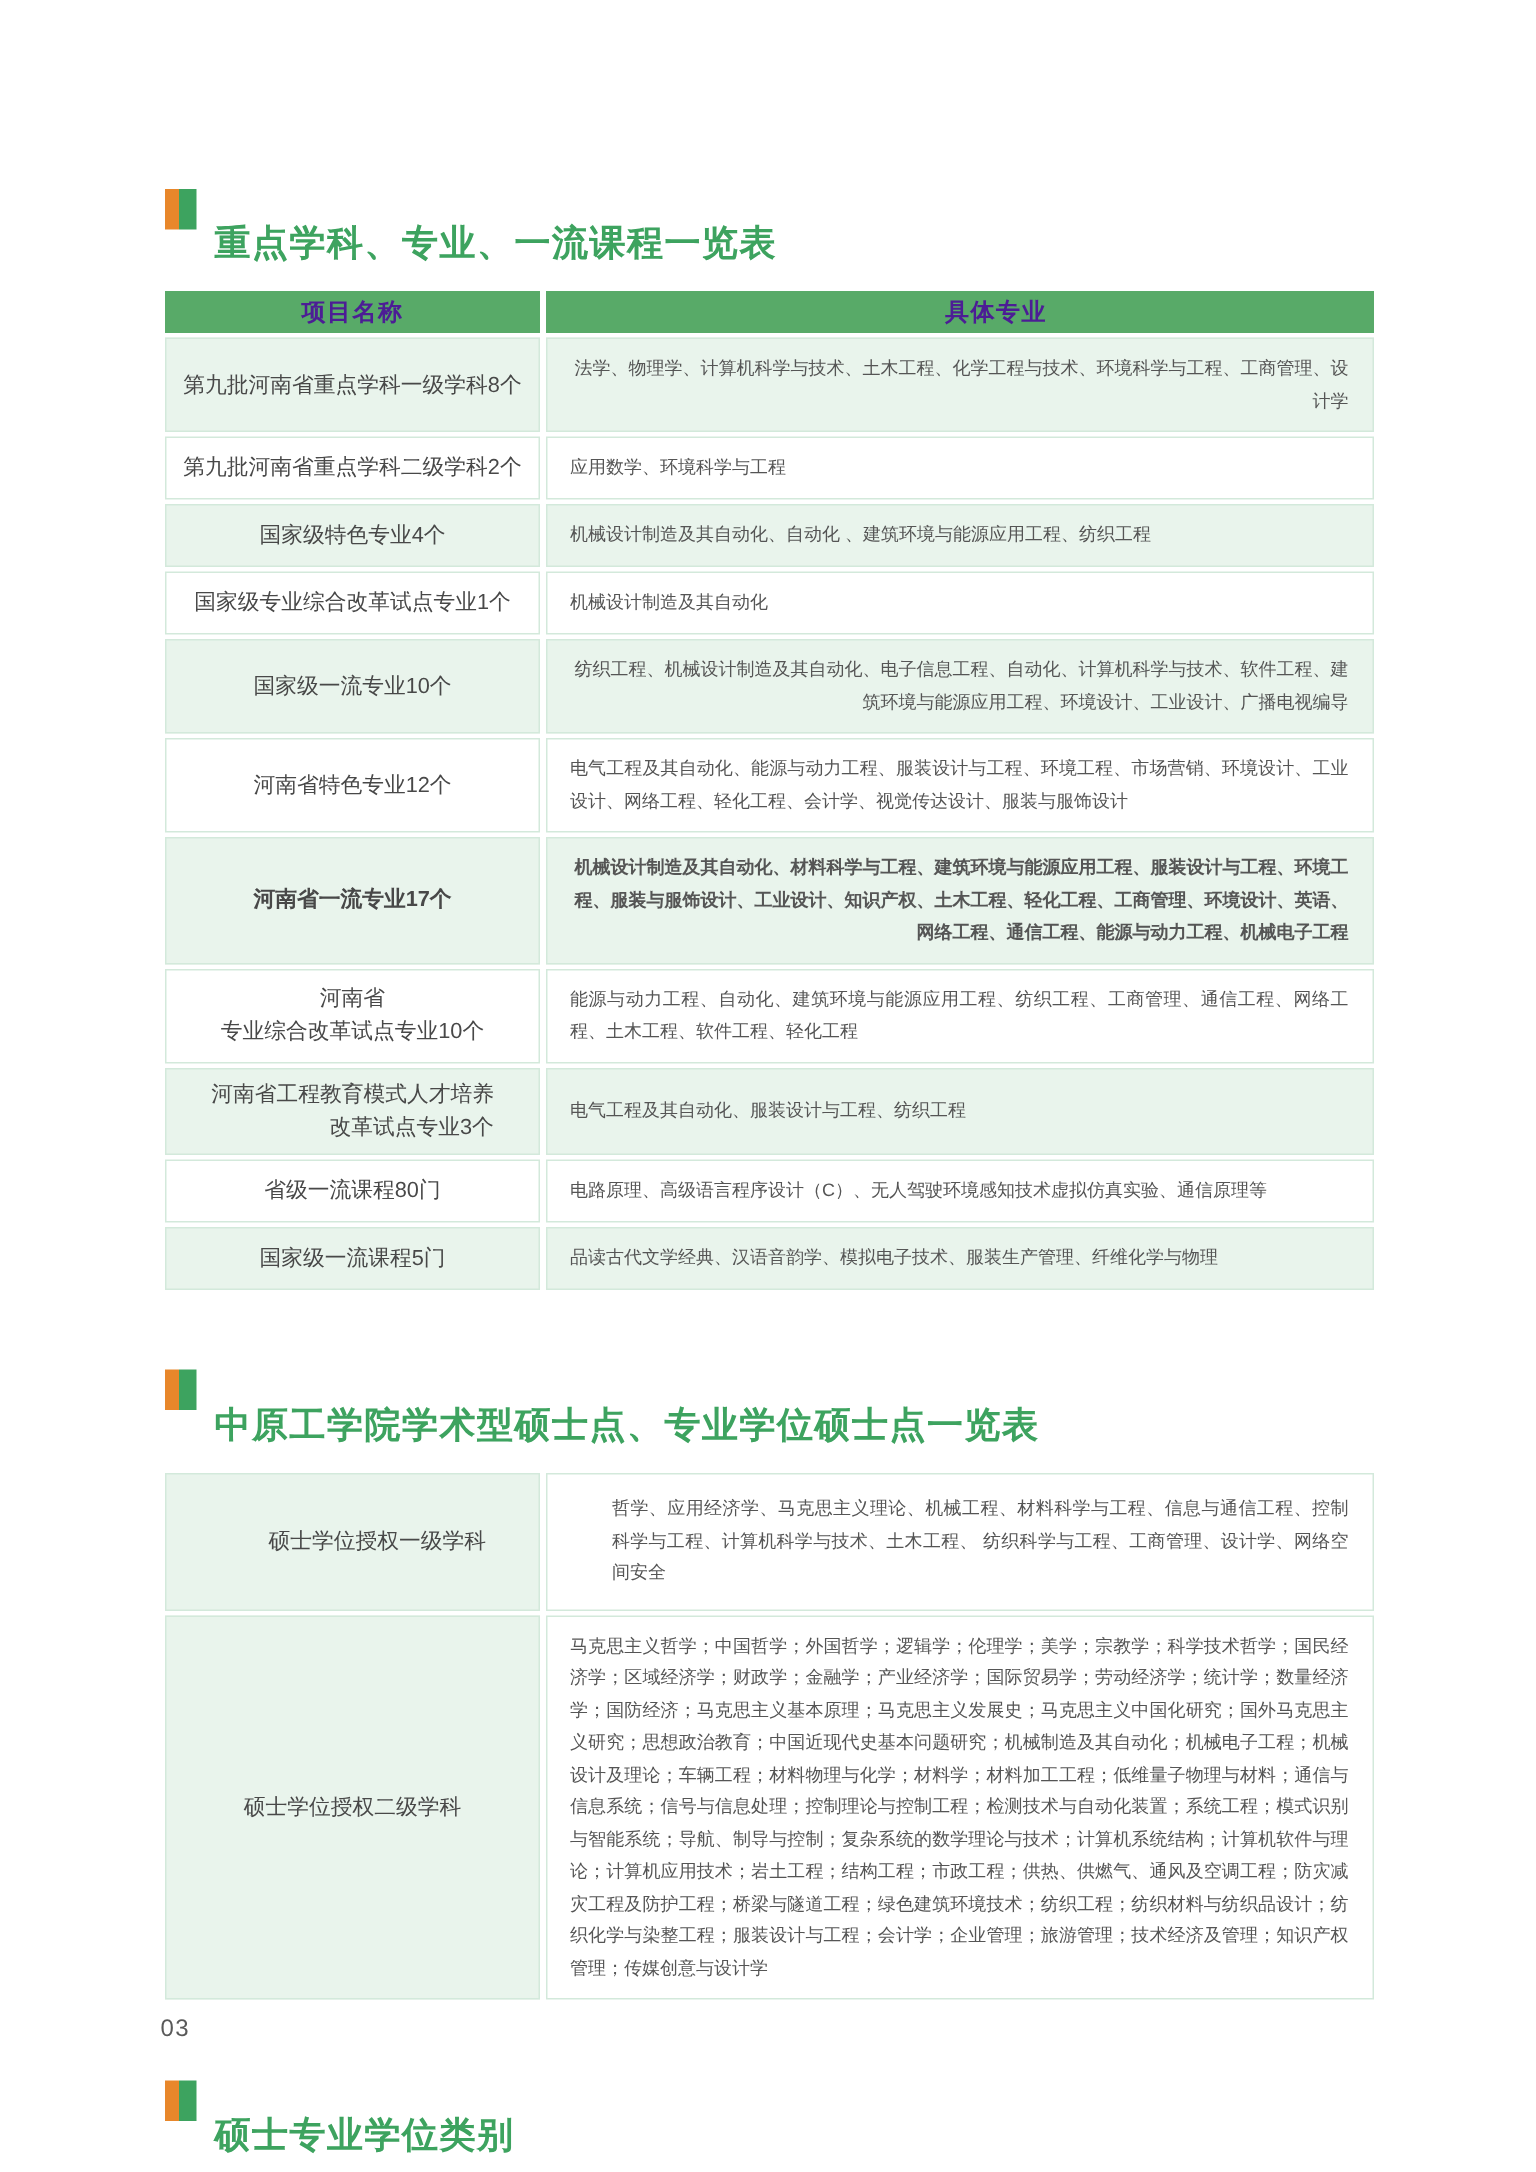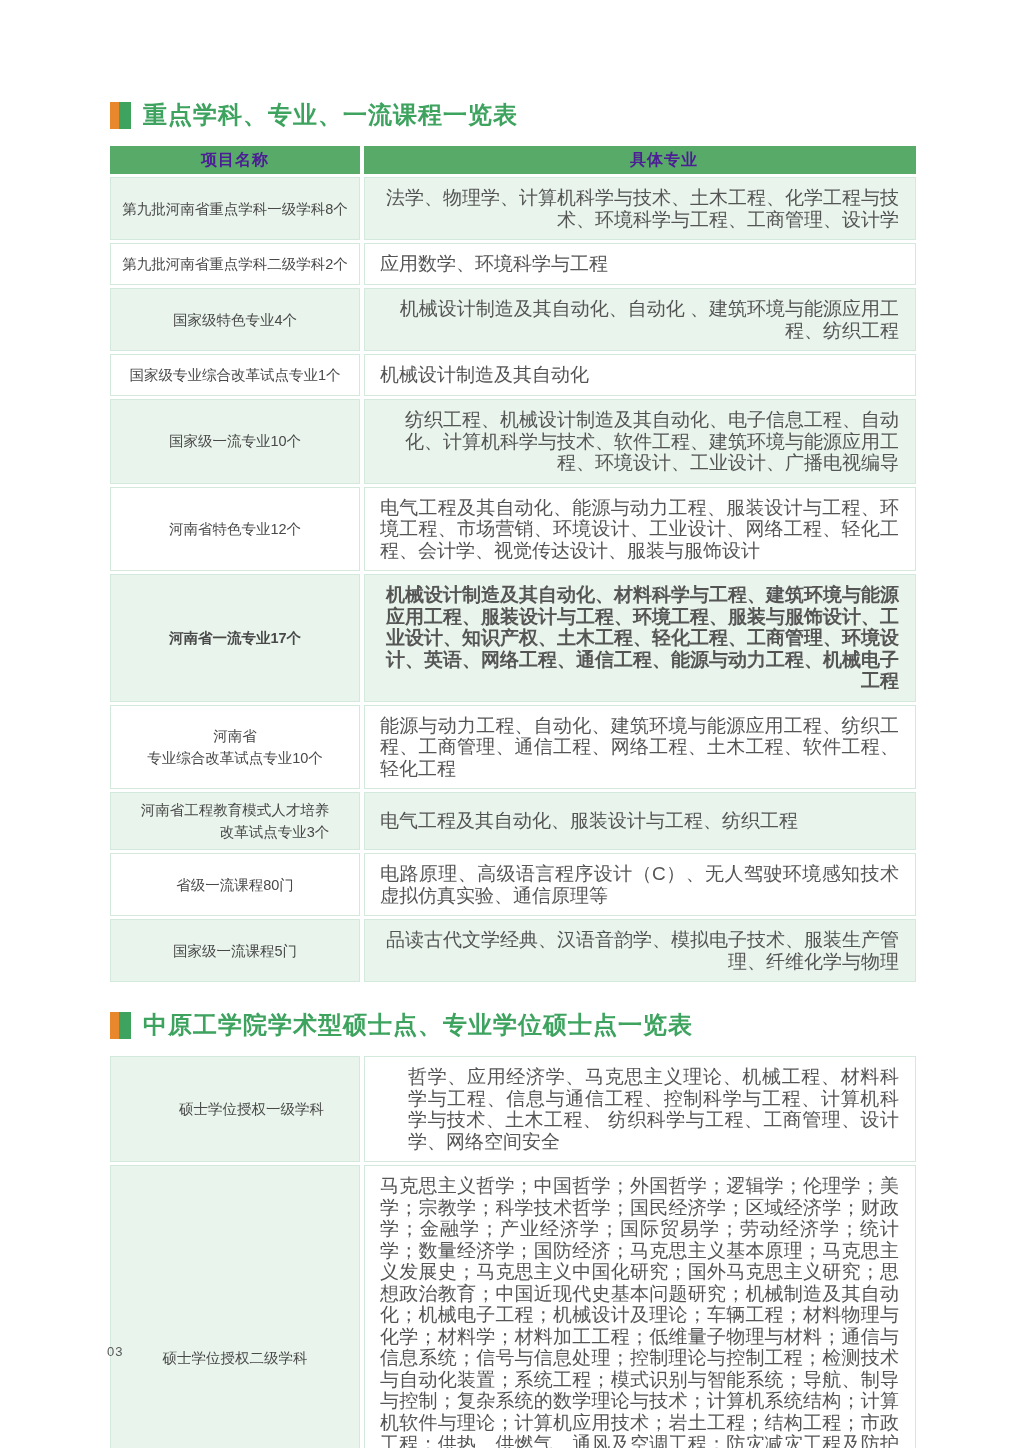--- a/index.html
+++ b/index.html
@@ -13,21 +13,21 @@
   }
   .page { position: relative; width: 1024px; height: 1448px; background: #ffffff; }
   .content { position: absolute; left: 110px; top: 100px; width: 806px; }
 
   
   .section-title { display: flex; align-items: center; gap: 12px; margin-bottom: 16px; }
   .bullet {
     width: 21px; height: 27px; flex: 0 0 21px;
     background: linear-gradient(to right, #e8872b 0 45%, #3da35f 45% 100%);
   }
-  .title-text { font-size: 24px; font-weight: bold; color: #3da35f; letter-spacing: 1px; line-height: 30px; }
+  .title-text { font-size: 24px; font-weight: bold; color: #3da35f; letter-spacing: 1px; line-height: 30px; margin-top: 48px; }
 
   
   .tbl { width: 100%; margin-bottom: 28px; }
   .trow { display: flex; gap: 4px; margin-top: 3px; }
   .trow:first-child { margin-top: 0; }
   .hcell {
     background: #58aa68; color: #4c1d95; font-weight: bold; font-size: 16px;
     height: 28px; display: flex; align-items: center; justify-content: center;
     letter-spacing: 1px;
   }
@@ -36,33 +36,33 @@
   .cell { border: 1px solid #d3e9db; background: #ffffff; }
   .trow.tint .cell { background: #e9f4ec; text-align: right; }
   .name-cell {
     display: flex; align-items: center; justify-content: center;
     text-align: center; white-space: pre-line;
     font-size: 14.5px; line-height: 22px; color: #484848;
     padding: 6px 10px;
   }
   .majors-cell {
     display: flex; align-items: center;
-    font-size: 19px; line-height: 21.5px; color: #555555;
+    font-size: 12px; line-height: 21.5px; color: #555555;
     padding: 9px 16px 9px 15px;
     text-align: justify;
   }
   .mh42 { min-height: 42px; }
   .mh54 { min-height: 54px; }
   .mh78 { min-height: 78px; font-weight: bold; }
   .mh92 { min-height: 92px; padding-left: 43px; }
   .mh66 { min-height: 66px; }
 
   .page-number {
     position: absolute; left: 107px; top: 1344px;
-    font-size: 13px; color: #595959; letter-spacing: 1px;
+    font-size: 16px; color: #595959; letter-spacing: 1px;
   }
 </style>
 </head>
 <body>
 
 <div class="page">
   <div class="content">
 
     <div class="section-title">
       <div class="bullet"></div>

